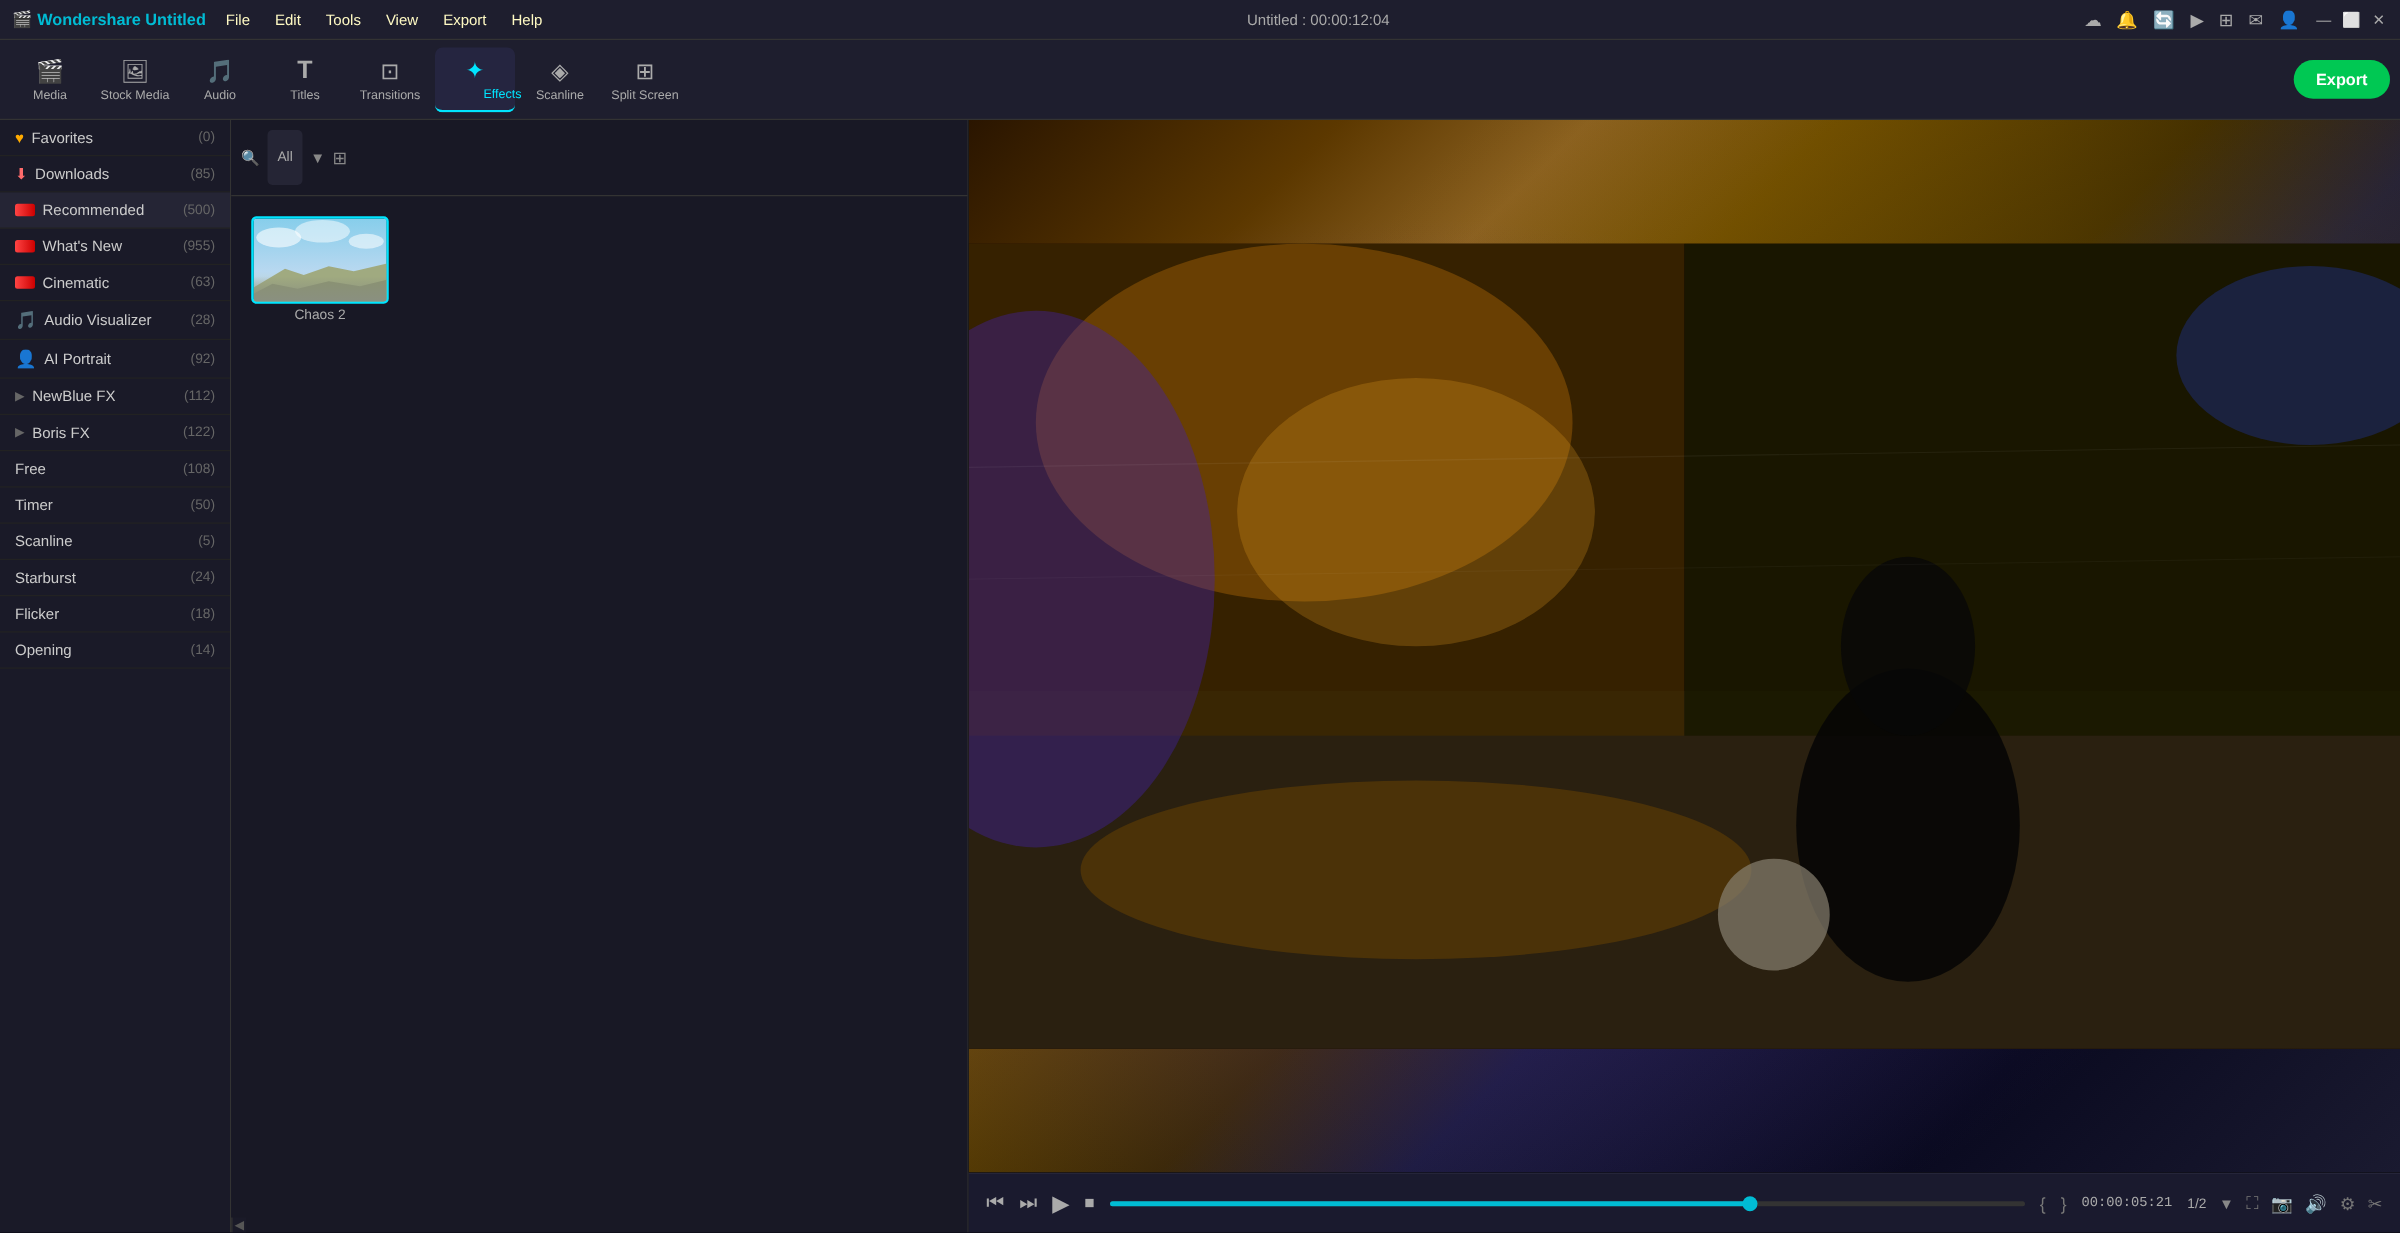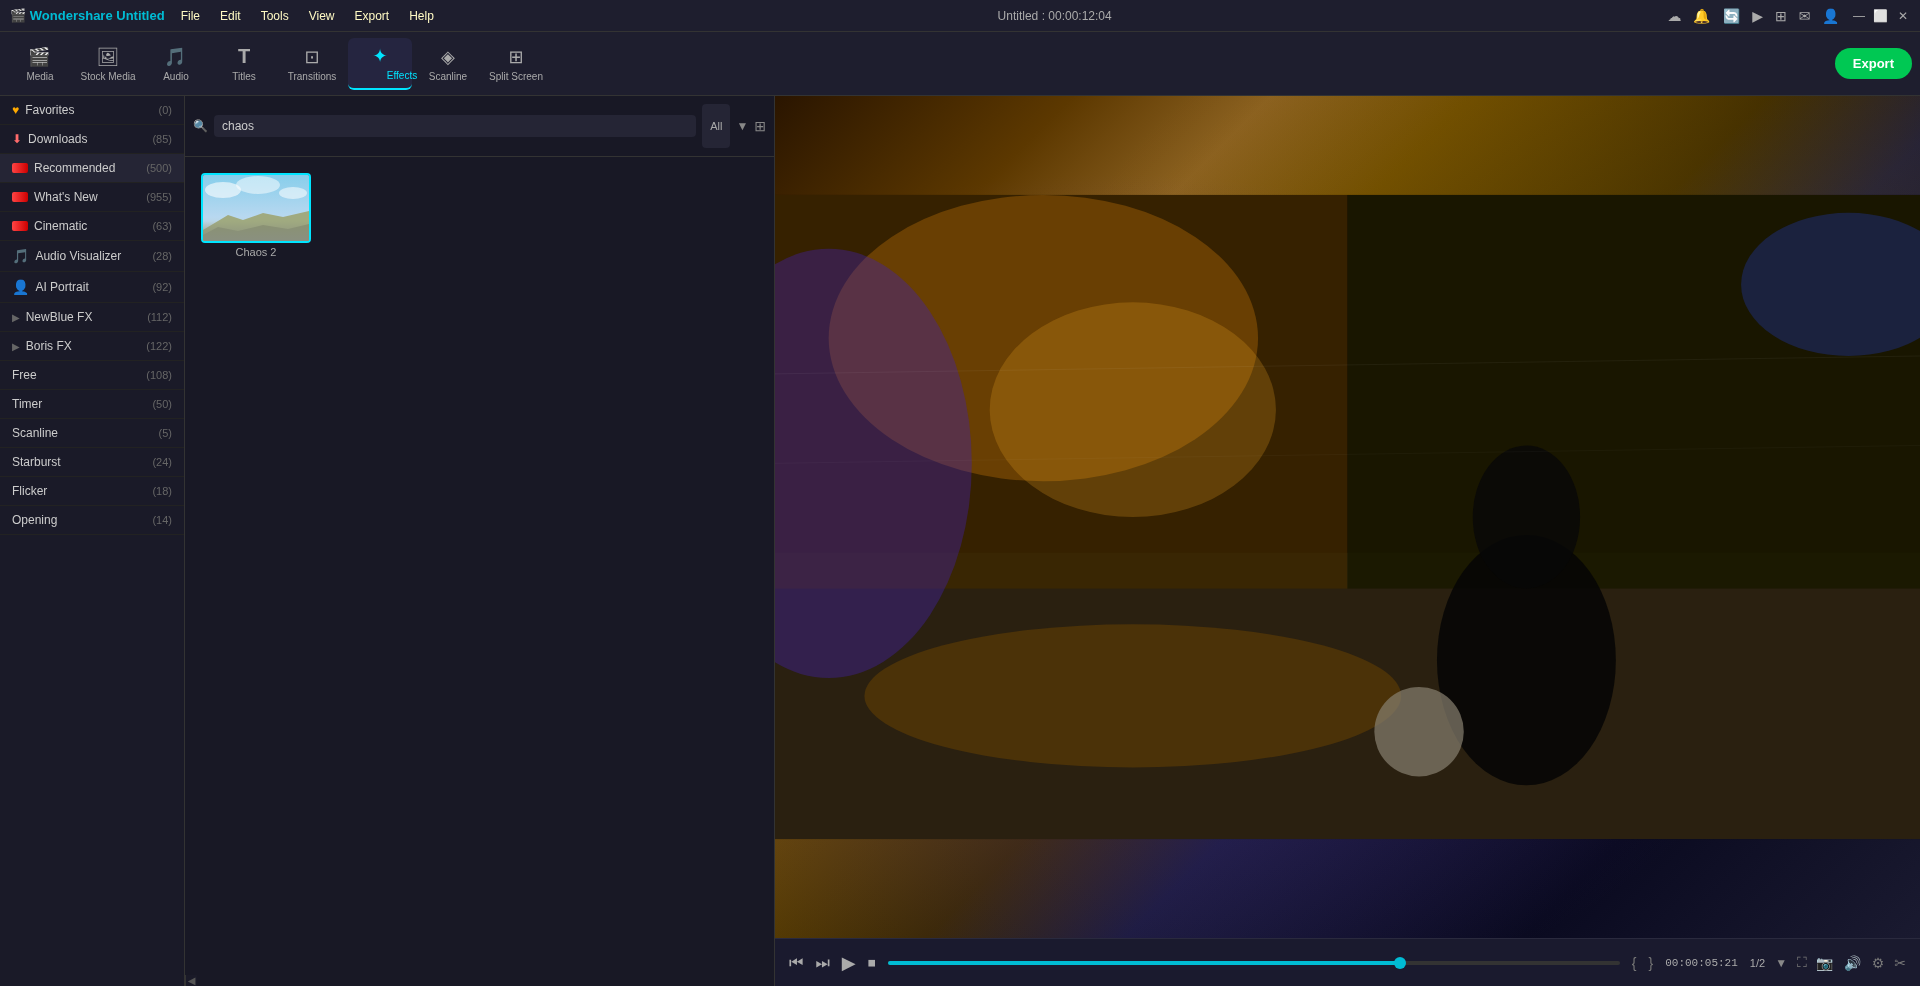--- a/index.html
+++ b/index.html
@@ -299,21 +299,20 @@
       <div class="cat-left">
         <span>Opening</span>
       </div>
       <span class="cat-count">(14)</span>
     </div>
   </div>
 
   <div id="effects-panel">
     <div id="effects-search">
       <span style="color:#888;">🔍</span>
-      <input type="text" value="chaos" style="background: rgb(37, 37, 53); border: none; color: rgb(204, 204, 204); padding: 4px 8px; border-radius: 4px; font-size: 12px; outline: none; flex: 1 1 0%;" placeholder="chaos">
       <button class="filter-btn" style="background:#252535;border:none;color:#aaa;padding:16px 8px;border-radius:4px;cursor:pointer;font-size:11px;">All</button>
       <span style="color:#888;cursor:pointer;">▼</span>
       <span style="color:#888;cursor:pointer;font-size:14px;">⊞</span>
     </div>
     <div id="effects-grid">
       <div class="effect-thumb">
         <div class="effect-thumb-img selected">
           <div class="chaos2-thumb">
             
             <svg width="110" height="70">

